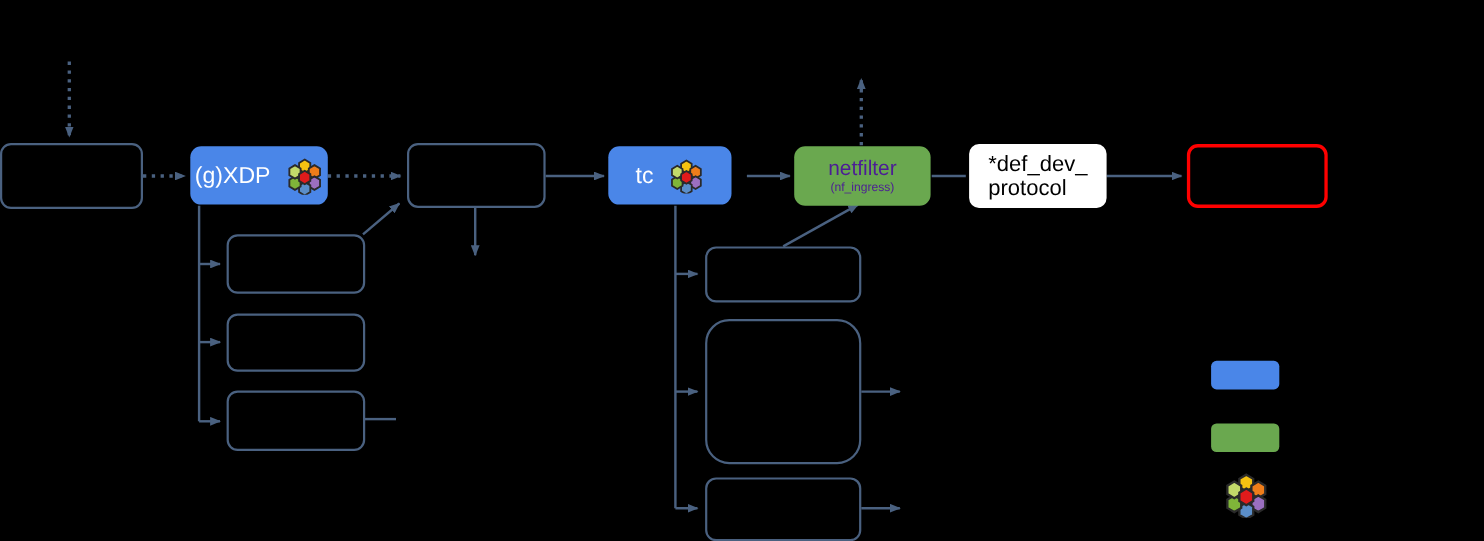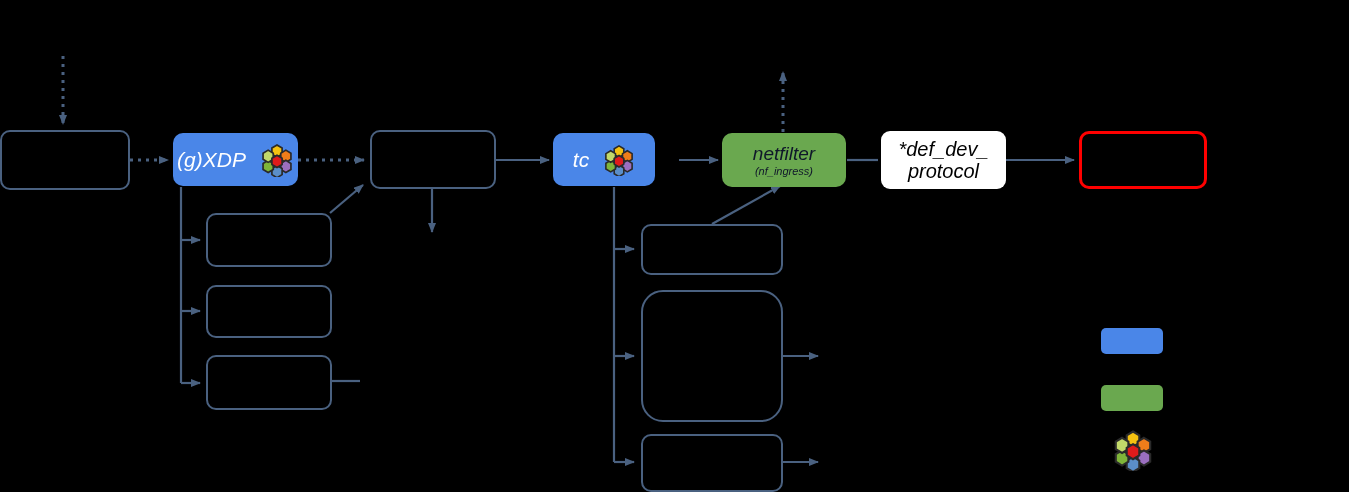--- a/index.html
+++ b/index.html
@@ -29,24 +29,22 @@
 
   
   .node {
     position: absolute;
     box-sizing: border-box;
     border-radius: 10px;
     display: flex;
     flex-direction: column;
     align-items: center;
     justify-content: center;
-    text-align: center;
     line-height: 1.12;
     overflow: hidden;
-    font-style: italic;
   }
   
   .node.dark {
     background: #000000;
     border: 2px solid #4a6180;
     color: #000000;
     font-size: 15px;
   }
   
   .node.danger {
@@ -58,21 +56,21 @@
   
   .node.blue {
     background: #4a86e8;
     border: none;
     color: #ffffff;
     font-size: 21px;
   }
   .node.green {
     background: #6aa84f;
     border: none;
-    color: #0f172a;
+    color: #4c1d95;
     font-size: 19px;
   }
   .node.white {
     background: #ffffff;
     border: none;
     color: #000000;
     font-size: 20px;
     border-radius: 9px;
   }
   .node .sub {
@@ -205,21 +203,21 @@
     <span></span>
   </div>
   <div class="node dark" style="left:206px; top:355px; width:126px; height:55px;">
     <span></span>
   </div>
 
   <div class="node dark" style="left:370px; top:130px; width:126px; height:59px;">
     <span></span>
   </div>
 
-  <div class="node blue" style="left:553px; top:133px; width:102px; height:53px;">
+  <div class="node blue" style="left:553px; top:133px; width:112px; height:53px;">
     <div class="row">
       <span>tc</span>
       <span class="ebpf">
         <svg width="32" height="32" viewBox="0 0 100 100" xmlns="http://www.w3.org/2000/svg">
           <g stroke="#2a2a2a" stroke-width="5">
             <polygon points="50,6 65,15 65,33 50,42 35,33 35,15" fill="#f5c211"></polygon>
             <polygon points="76,21 91,30 91,48 76,57 61,48 61,30" fill="#ef7d1a"></polygon>
             <polygon points="76,51 91,60 91,78 76,87 61,78 61,60" fill="#9b6fc0"></polygon>
             <polygon points="50,66 65,75 65,93 50,102 35,93 35,75" fill="#5b8ec9"></polygon>
             <polygon points="24,51 39,60 39,78 24,87 9,78 9,60" fill="#7fb539"></polygon>

